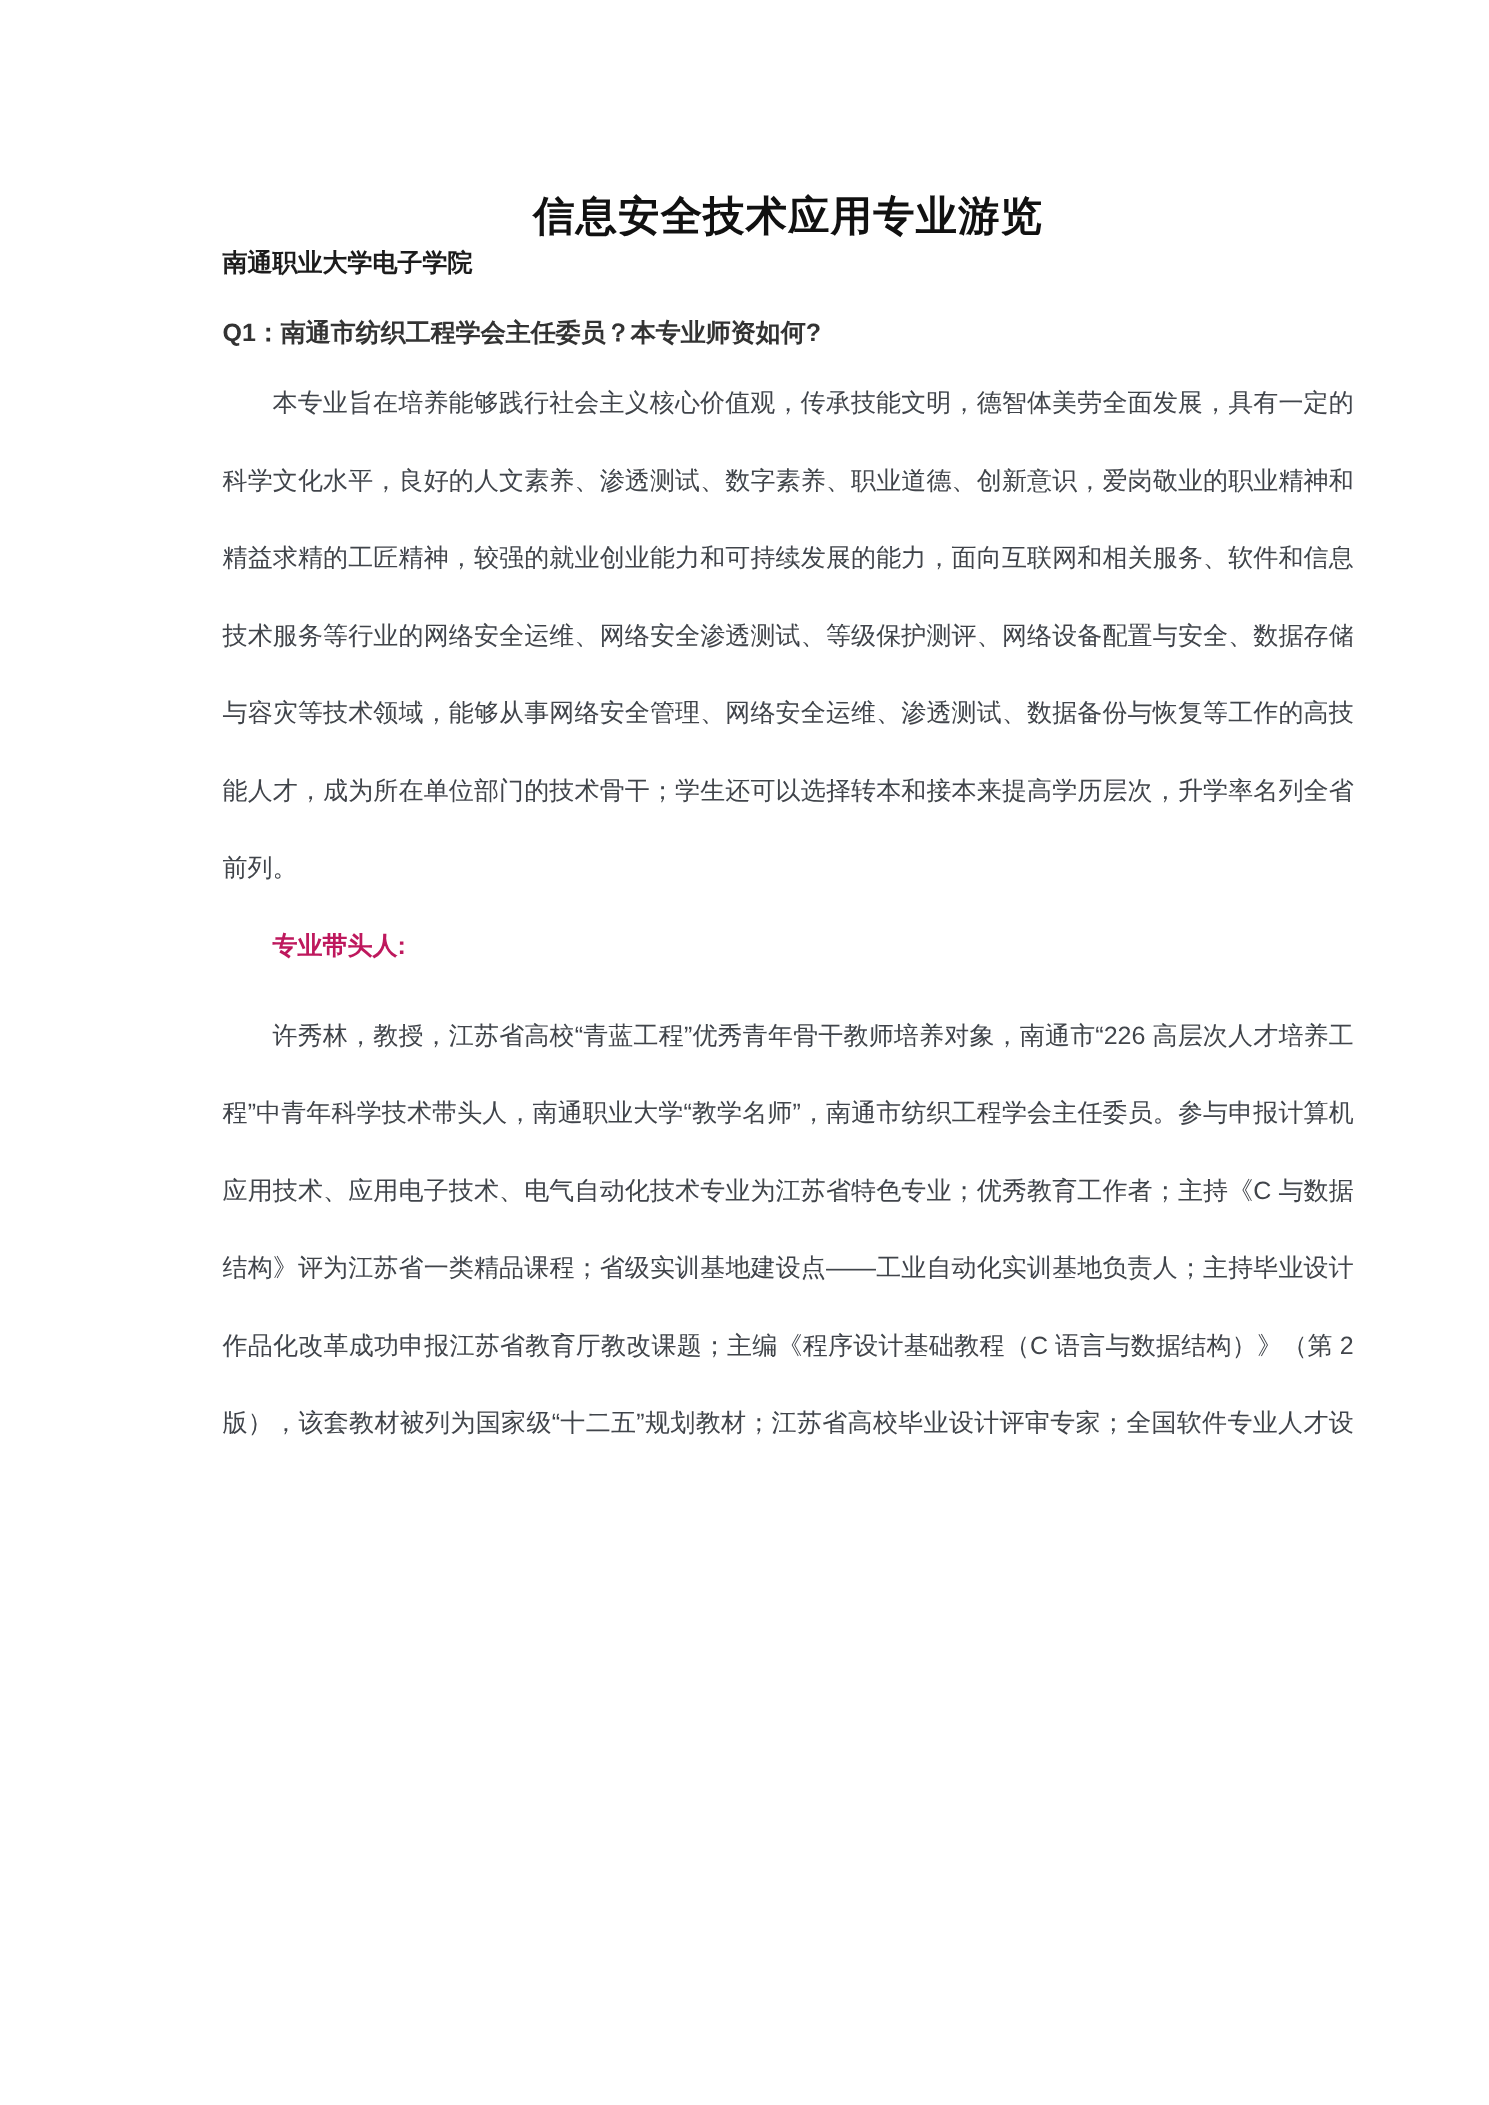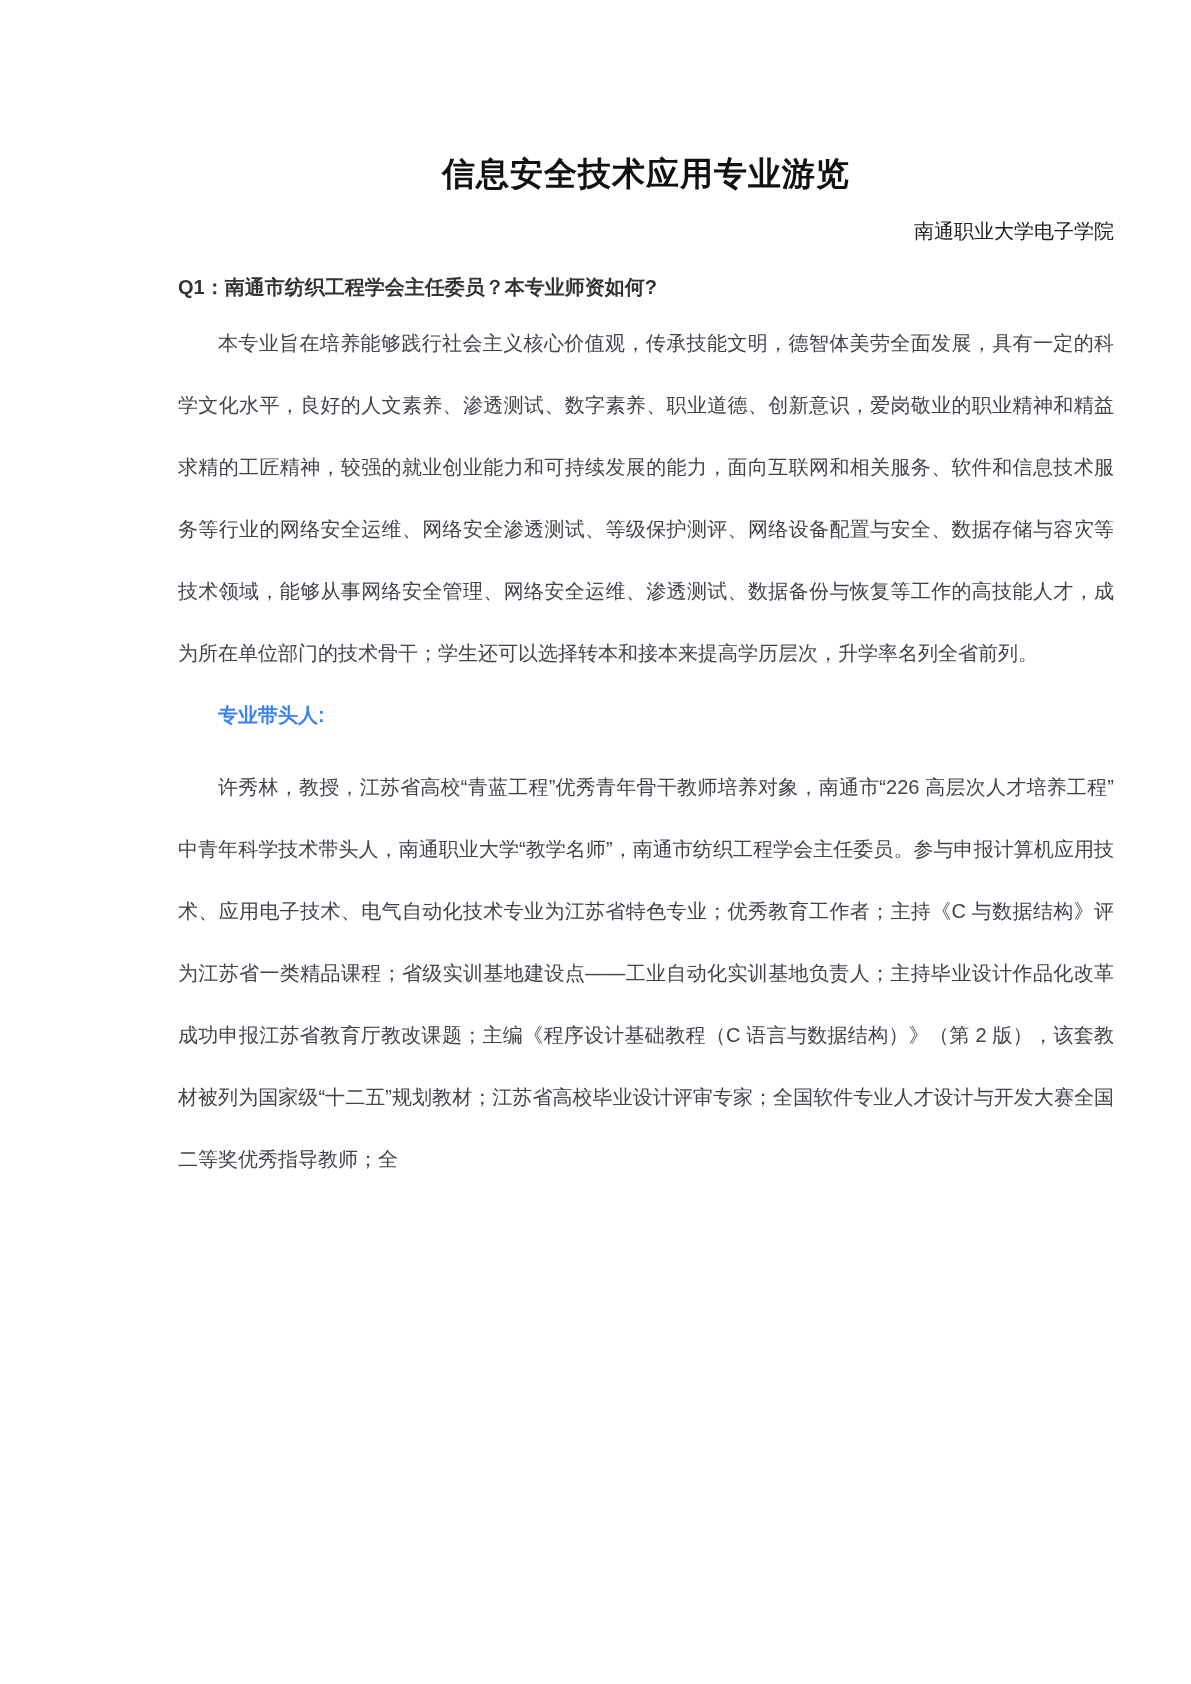--- a/index.html
+++ b/index.html
@@ -9,39 +9,39 @@
     font-family: "Liberation Sans", "DejaVu Sans", sans-serif;
     -webkit-font-smoothing: antialiased;
   }
   .page {
     position: relative;
     width: 1191px;
     height: 1188px;
     margin: 0 auto;
     background: #ffffff;
     overflow: hidden;
-    padding: 152px 77px 0 178px;
+    padding: 152px 108px 0 178px;
   }
   .doc-title {
     font-family: "Liberation Serif", "DejaVu Serif", serif;
     font-size: 33px;
     font-weight: 700;
     color: #111111;
     text-align: center;
     line-height: 44px;
     letter-spacing: 1px;
   }
   .doc-subtitle {
     font-family: "Liberation Serif", "DejaVu Serif", serif;
     font-size: 20px;
-    font-weight: 400;
+    font-weight: 700;
     color: #1c1c1c;
-    text-align: right;
+    text-align: left;
     line-height: 30px;
-    margin-top: 20px;
+    margin-top: 0;
   }
   .q-heading {
     font-size: 20px;
     font-weight: 700;
     color: #333333;
     line-height: 30px;
     margin-top: 26px;
   }
   .body-paragraph {
     font-size: 20px;
@@ -49,21 +49,21 @@
     color: #40444a;
     line-height: 62px;
     text-align: justify;
     text-indent: 2em;
     margin-top: 10px;
   }
   .body-paragraph + .body-paragraph { margin-top: 0; }
   .leader-heading {
     font-size: 20px;
     font-weight: 700;
-    color: #3b82f6;
+    color: #be185d;
     line-height: 62px;
     text-indent: 2em;
   }
 </style>
 </head>
 <body>
 
 <div class="page">
 
   <h1 class="doc-title">信息安全技术应用专业游览</h1>

